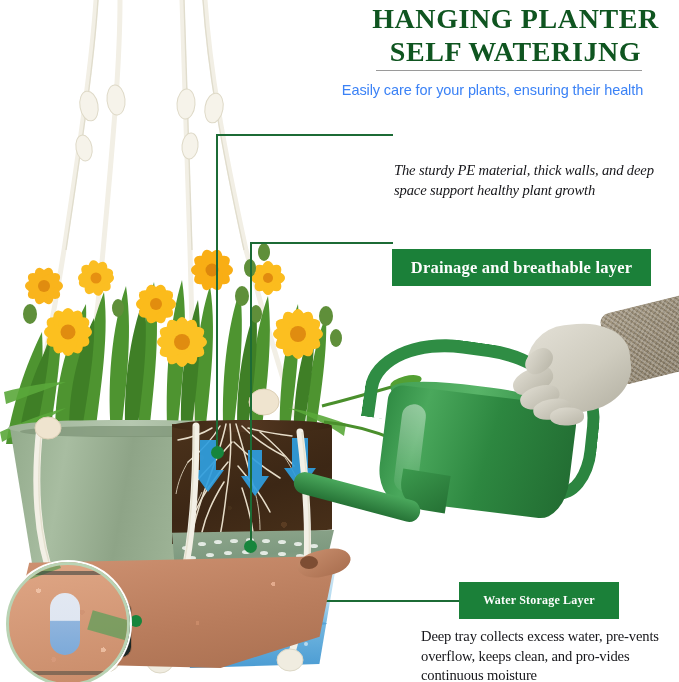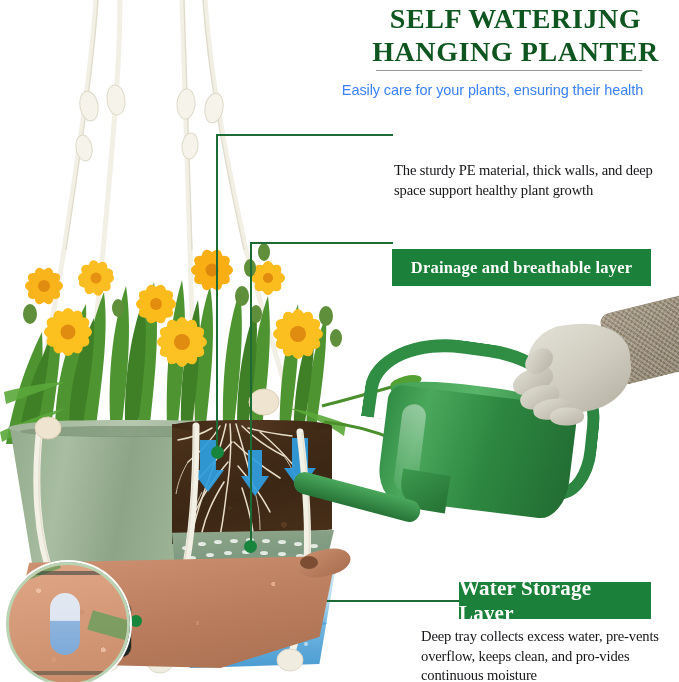--- a/index.html
+++ b/index.html
@@ -22,27 +22,27 @@
 
   
   .cbox{
     position:absolute;background:#1b8039;
     font-family:"Liberation Serif",serif;font-weight:bold;color:#fdfdfd;
     display:flex;align-items:center;justify-content:center;
     letter-spacing:.2px;box-sizing:border-box;
   }
   #box1{left:392px;top:116px;width:139px;height:37px;font-size:16.5px;}
   #box2{left:392px;top:224px;width:259px;height:37px;font-size:16.5px;margin-top:25px;}
-  #box3{left:459px;top:582px;width:192px;height:37px;font-size:21px;}
+  #box3{left:459px;top:582px;width:160px;height:37px;font-size:12px;}
 
   .cdesc{
     position:absolute;font-family:"Liberation Serif",serif;
     font-size:14.6px;line-height:19.5px;color:#16161a;letter-spacing:-.15px;
   }
-  #desc1{left:394px;top:161px;width:272px;}
+  #desc1{left:394px;top:161px;width:272px;font-style:italic;}
   #desc2{left:394px;top:269px;width:270px;}
   #desc3{left:421px;top:627px;width:250px;}
 
   
   .conn{position:absolute;background:#1c6b35;}
   .dot{position:absolute;border-radius:50%;background:#17853c;}
 
   
   #art{position:absolute;left:0;top:0;width:430px;height:682px;}
   .rope{position:absolute;}
@@ -530,22 +530,22 @@
   <div class="dot" style="left:211px;top:446px;width:13px;height:13px;"></div>
 
   <div class="conn" style="left:250px;top:242px;width:1.5px;height:304px;"></div>
   <div class="conn" style="left:250px;top:242px;width:143px;height:1.5px;"></div>
   <div class="dot" style="left:244px;top:540px;width:13px;height:13px;"></div>
 
   <div class="conn" style="left:265px;top:600px;width:196px;height:1.8px;"></div>
   <div class="dot" style="left:259px;top:594px;width:13px;height:13px;"></div>
 
   <div class="title">
+    <div>HANGING PLANTER</div>
     <div>SELF WATERIJNG</div>
-    <div>HANGING PLANTER</div>
   </div>
   <div class="divider"></div>
   <div class="subtitle">Easily care for your plants, ensuring their health</div>
 
   <div class="cdesc" id="desc1">The sturdy PE material, thick walls, and deep space support healthy plant growth</div>
 
   <div class="cbox" id="box2">Drainage and breathable layer</div>
 
   <div class="cbox" id="box3">Water Storage Layer</div>
   <div class="cdesc" id="desc3">Deep tray collects excess water, pre-vents overflow, keeps clean, and pro-vides continuous moisture</div>

